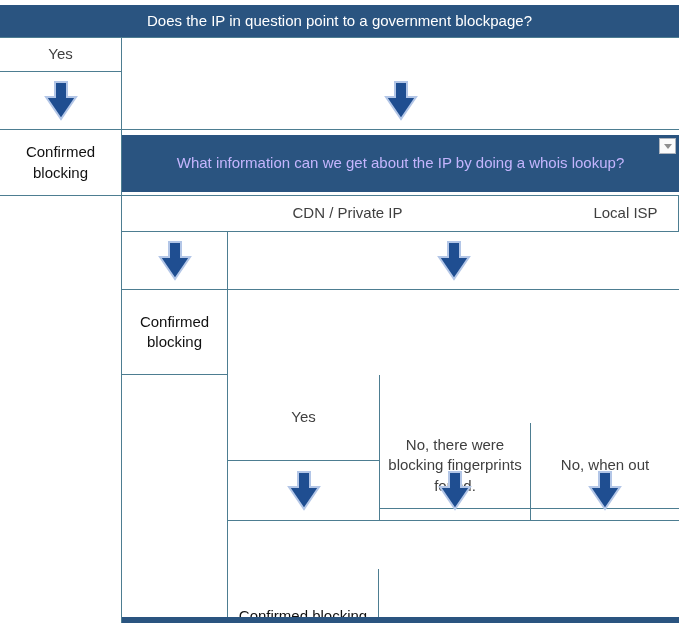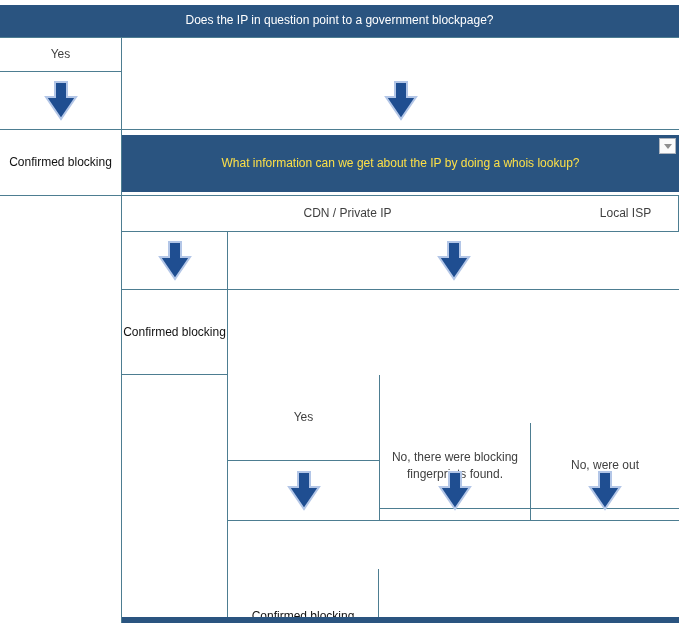--- a/index.html
+++ b/index.html
@@ -10,21 +10,21 @@
     --text-color:#3f3f3f;
     --bold-color:#111111;
   }
   html,body{margin:0;padding:0;background:#ffffff;}
   .fc{
     position:relative;
     width:679px;height:623px;
     box-sizing:border-box;
     background:#fff;
     font-family:"Liberation Sans", sans-serif;
-    font-size:12px;
+    font-size:15px;
     color:var(--text-color);
     overflow:hidden;
   }
   .row{display:flex;width:679px;}
   .r-top{height:5px;}
   .r1{height:33px;}
   .r2{height:34px;}
   .r3{height:58px;}
   .r4{height:66px;}
   .r5{height:36px;}
@@ -54,21 +54,21 @@
   .br{border-right:1px solid var(--border-color);}
   .bb{border-bottom:1px solid var(--border-color);}
   .blue{background:var(--header-bg);color:#ffffff;}
   .bold{font-weight:400;color:var(--bold-color);}
   .pad{padding:0 8px;}
   .pad-sm{padding:0 6px;margin-top:48px;}
   .banner{
     flex:1;align-self:stretch;
     margin:5px 0 3px;
     background:var(--header-bg);
-    color:#fde047;
+    color:#c4b5fd;
     display:flex;align-items:center;justify-content:center;
     text-align:center;
     position:relative;
   }
   .blue.c{line-height:1.45;}
   .arrow{display:block;width:34px;height:40px;}
   .arrow path{fill:var(--arrow-fill);stroke:var(--arrow-outline);stroke-width:2;}
   .dd-btn{
     position:absolute;top:3px;right:3px;
     width:17px;height:16px;
@@ -149,21 +149,21 @@
   <div class="row r7">
     <div class="c wA br"></div>
     <div class="c wB1 br bb bold">Confirmed blocking</div>
   </div>
 
   <div class="row r8">
     <div class="c wA br"></div>
     <div class="c wB1 br"></div>
     <div class="c wB2a br bb">Yes</div>
     <div class="c wB2b br bb pad-sm">No, there were blocking fingerprints found.</div>
-    <div class="c wB2c bb pad-sm">No, were out</div>
+    <div class="c wB2c bb pad-sm">No, when out</div>
   </div>
 
   <div class="row r9">
     <div class="c wA br"></div>
     <div class="c wB1 br"></div>
     <div class="c wB2a br bb">
       <svg class="arrow" viewBox="0 0 34 40" aria-hidden="true">
           <path d="M11 1 H23 V16 H32 L17 38 L2 16 H11 Z"></path>
         </svg>
     </div>

